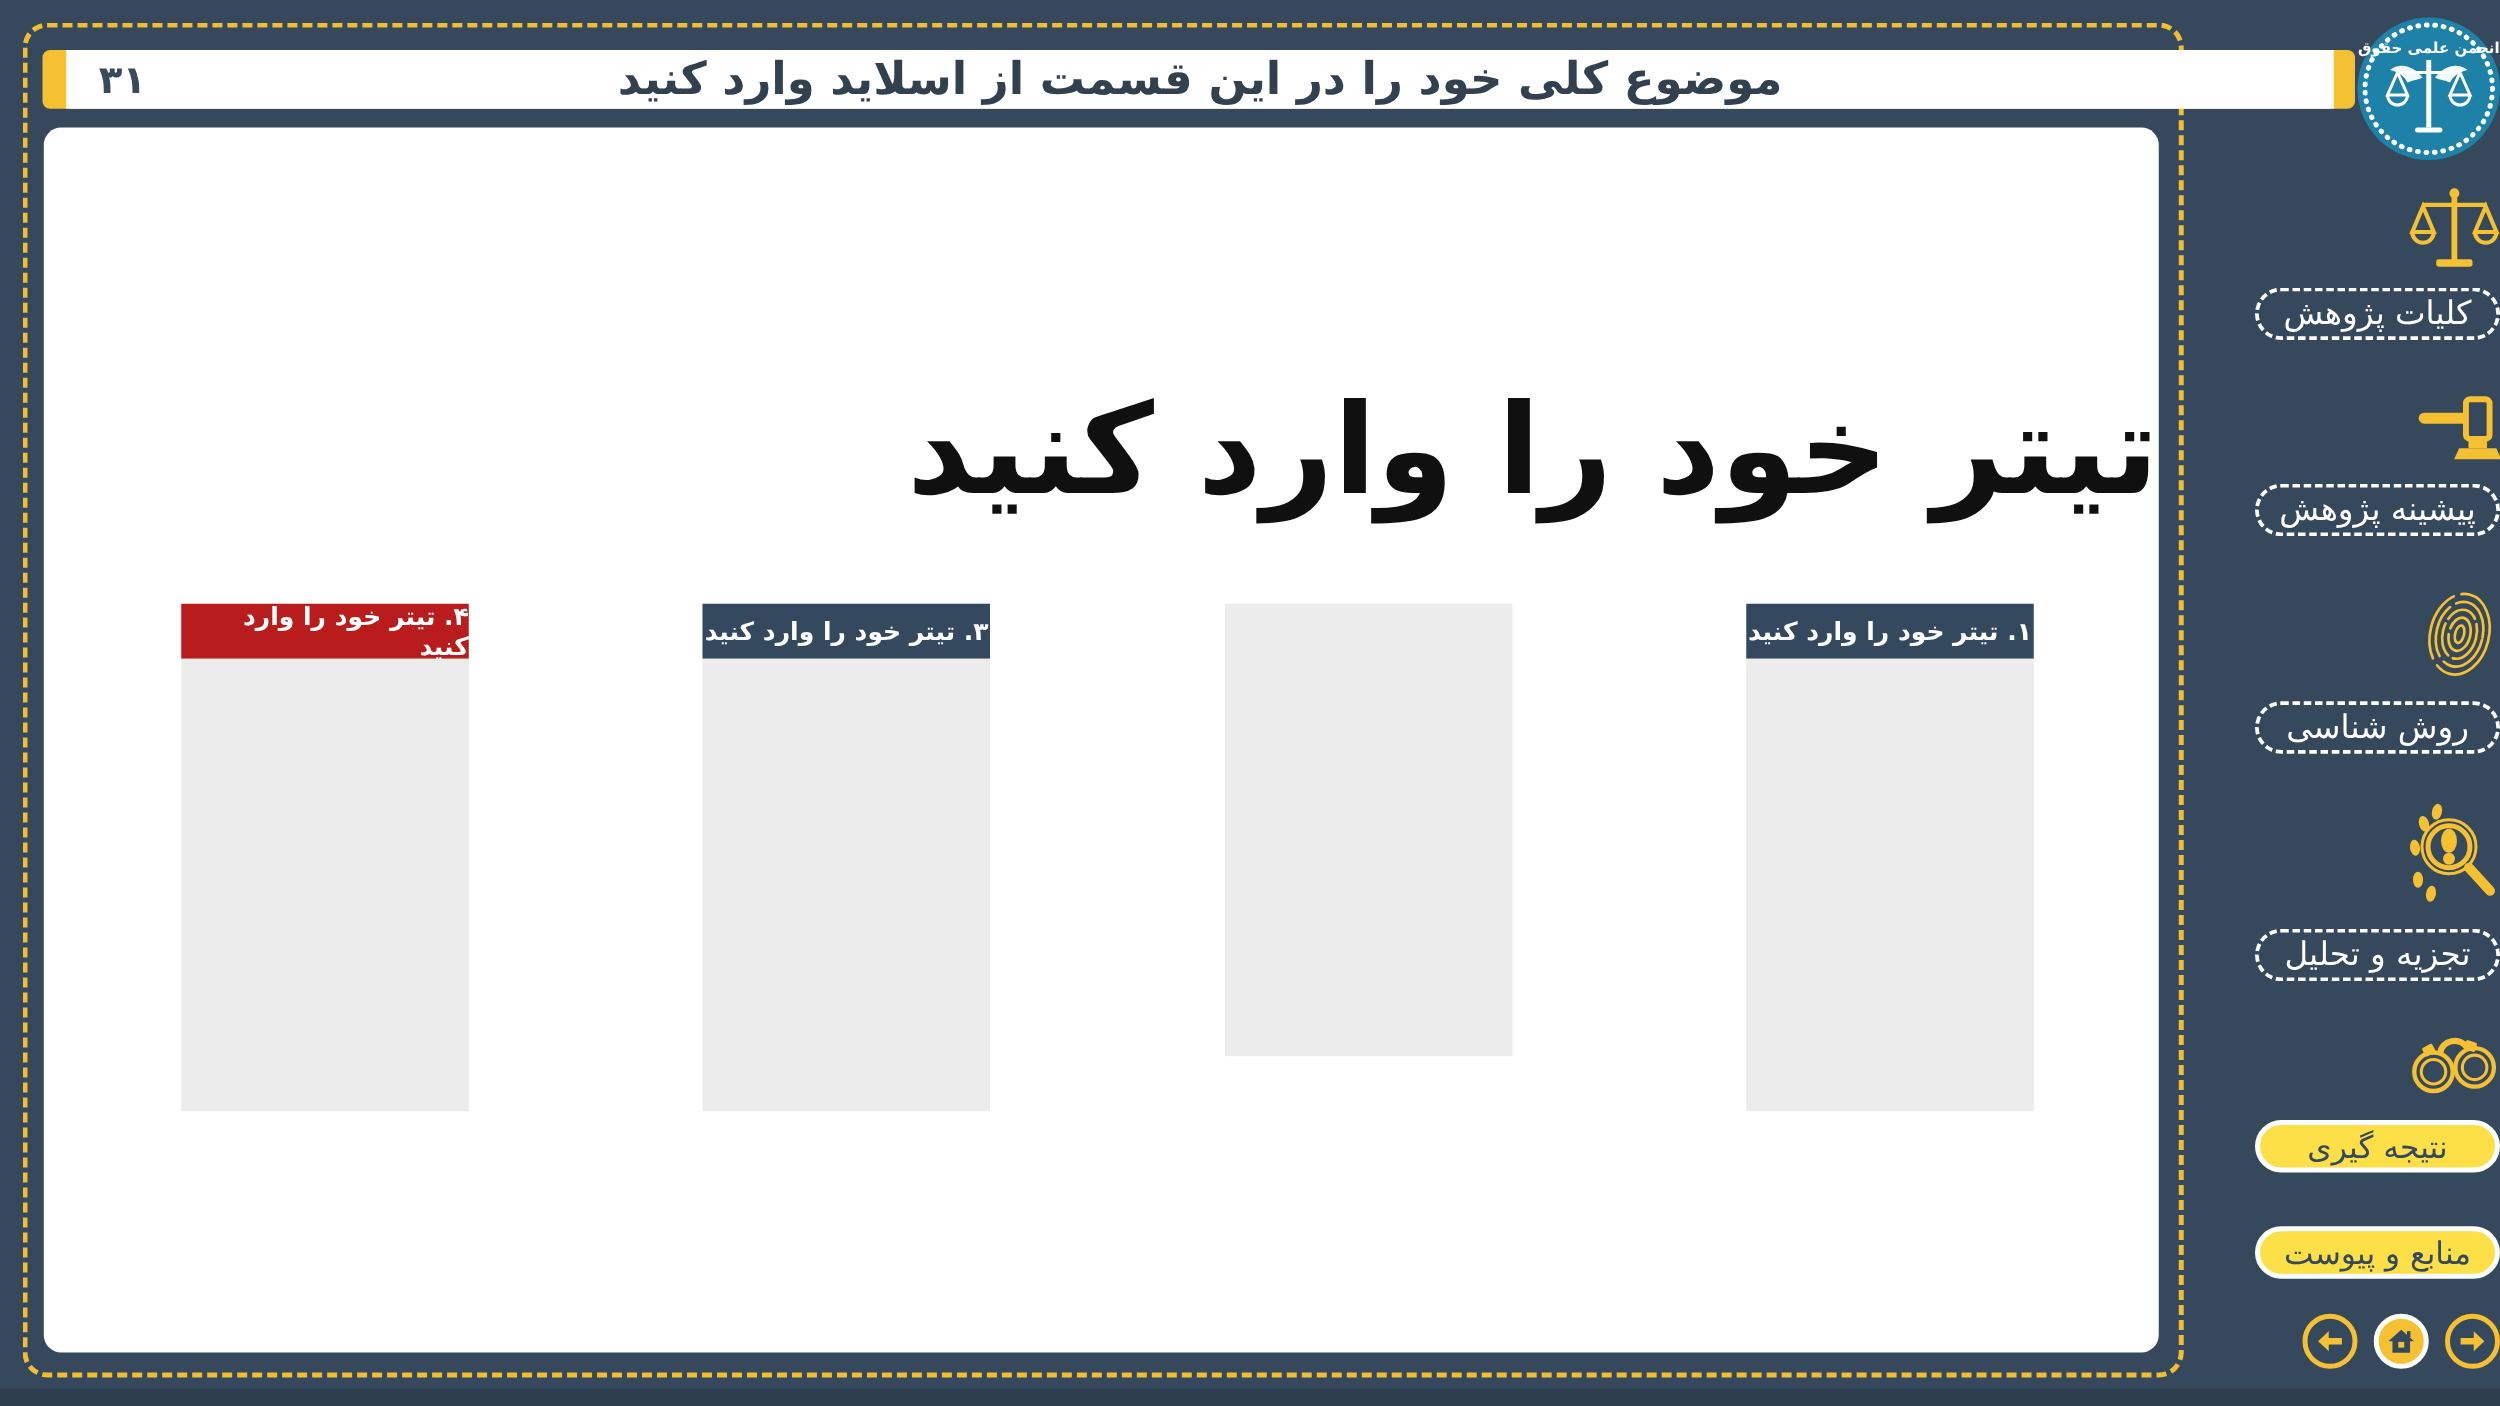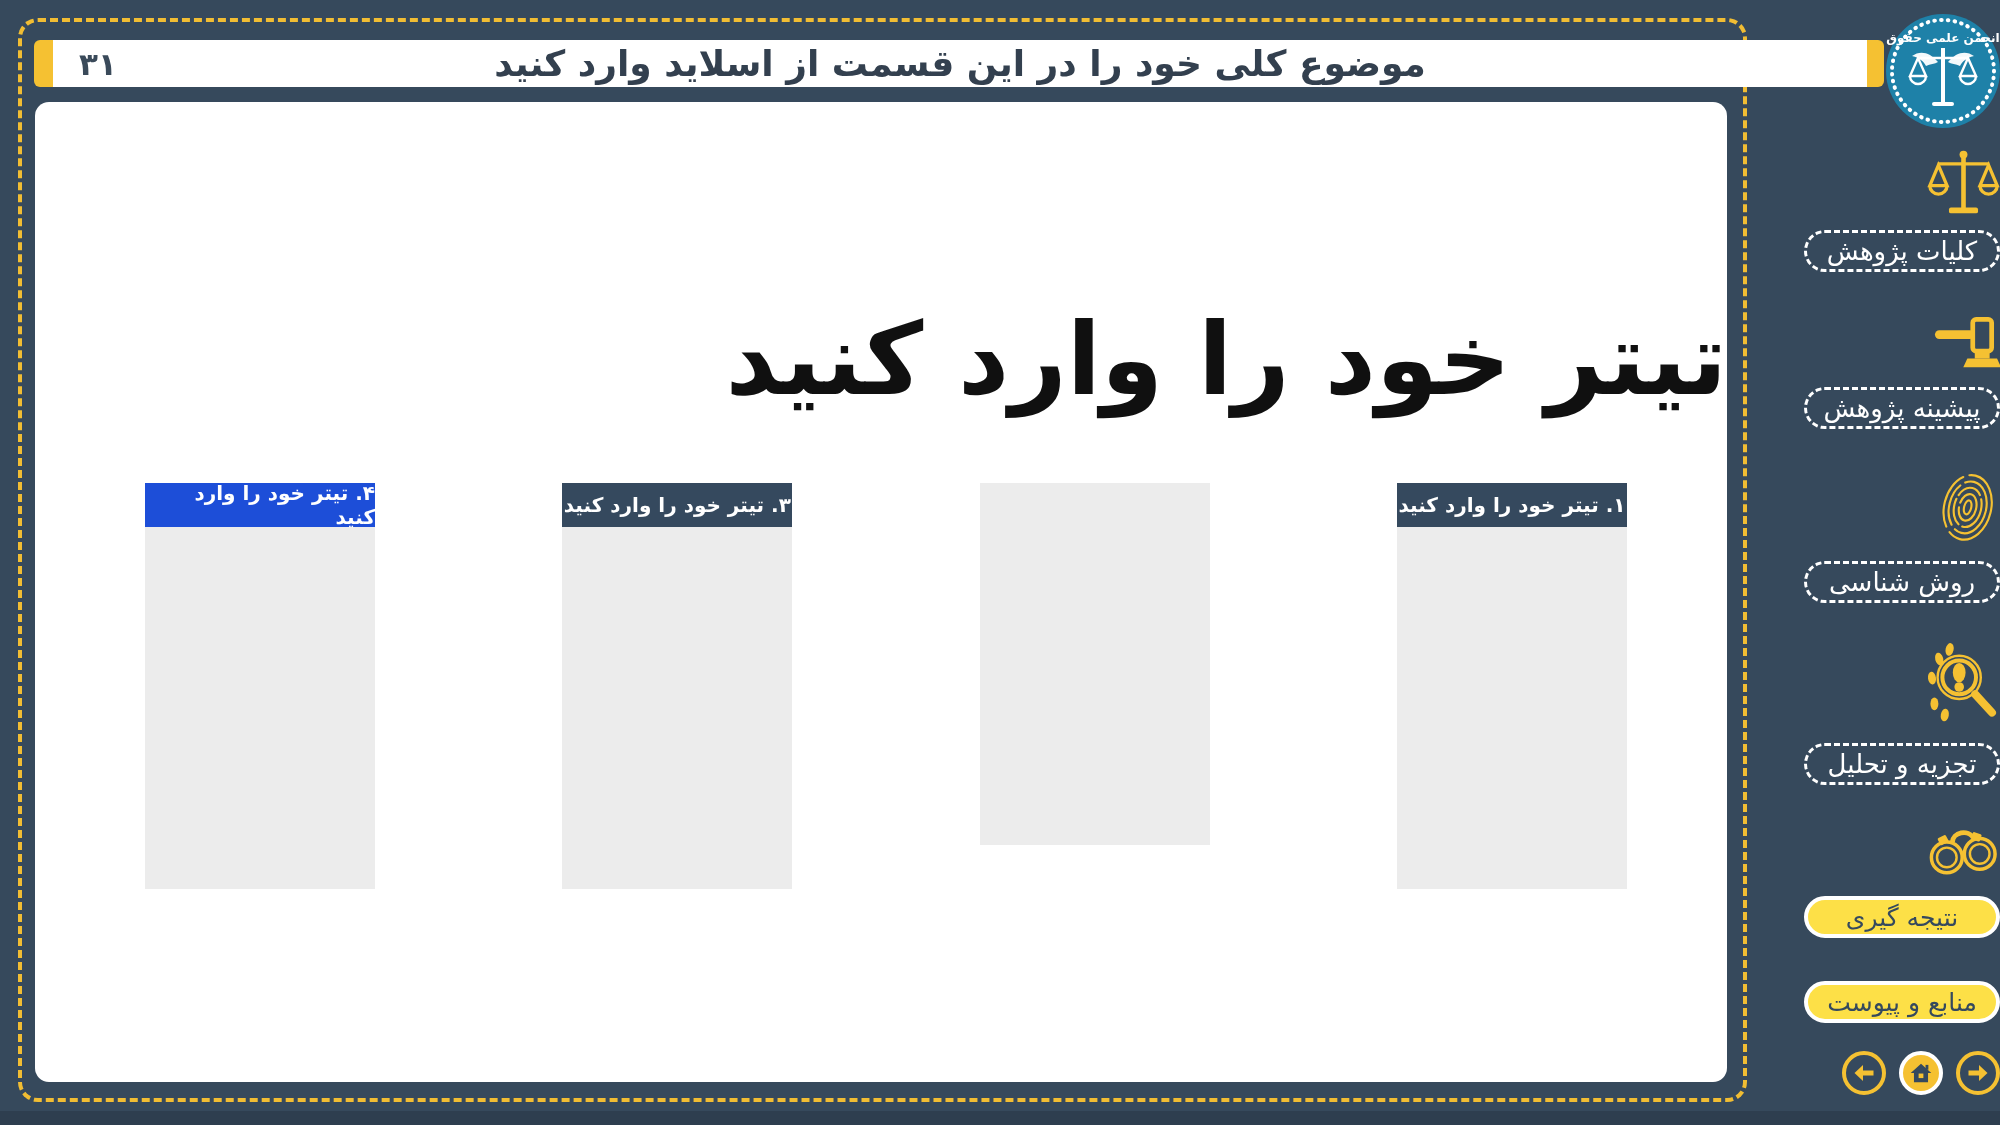--- a/index.html
+++ b/index.html
@@ -45,21 +45,21 @@
   .cards {
     position:absolute; left:110px; right:100px; top:381px;
     display:flex; justify-content:space-between; direction:rtl;
   }
   .card { width:230px; }
   .card-header {
     height:44px; display:flex; align-items:center; justify-content:center;
     color:#fff; font-size:20px; font-weight:600; direction:rtl;
   }
   .card-header.dark   { background:#35495E; }
-  .card-header.yellow { background:#1d4ed8;padding-left:11px; }
+  .card-header.yellow { background:#b91c1c;padding-left:11px; }
   .card-body { height:362px; background:#ECECEC; }
   
   .sidebar {
     position:absolute; left:1747px; top:0; width:253px; height:1125px;
     display:flex; flex-direction:column; align-items:flex-end;
   }
   .logo {
     margin-top:14px; width:114px; height:114px; border-radius:50%;
     background:#1E81A8; position:relative; flex-shrink:0;
   }

